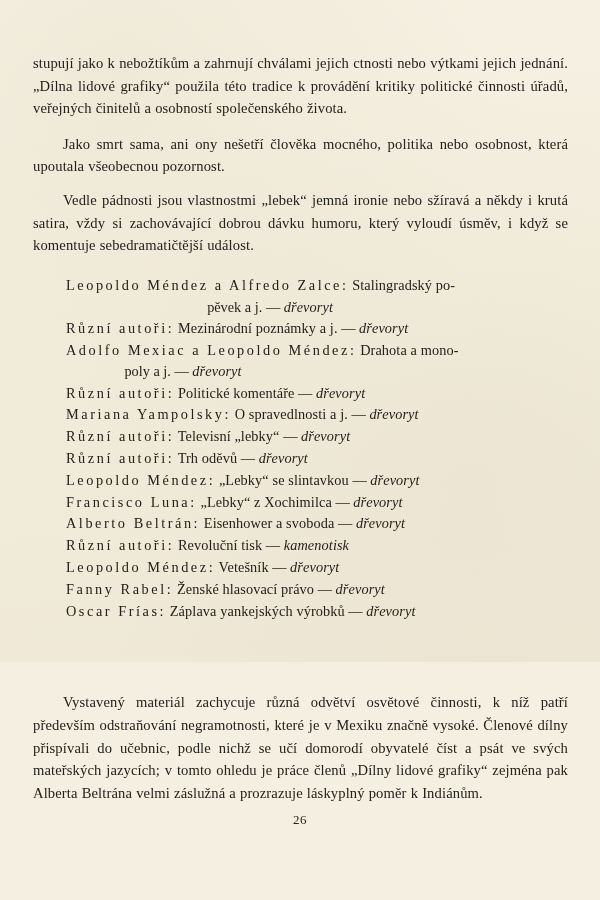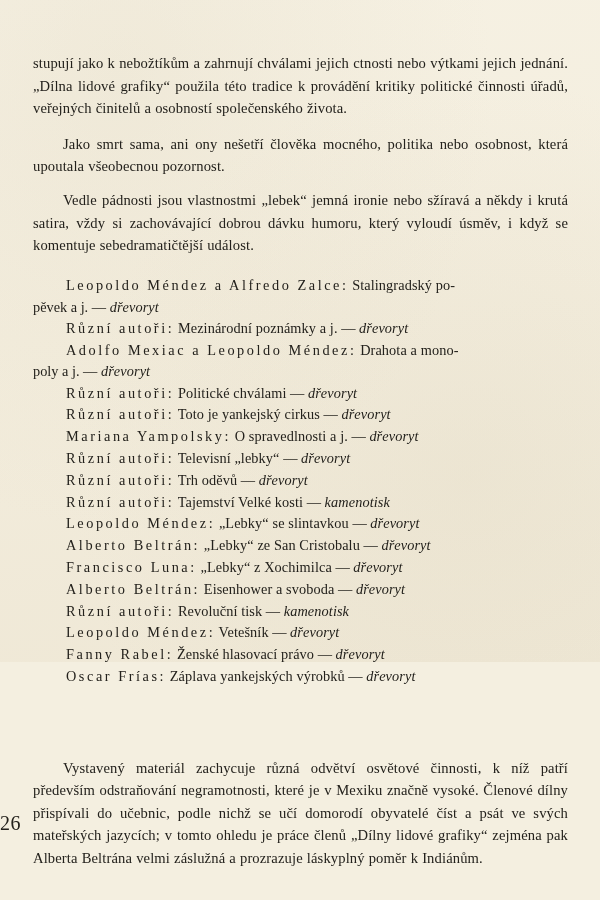--- a/index.html
+++ b/index.html
@@ -93,51 +93,49 @@
     line-height: 20px;
   }
   .gap-heading-top { height: 43px; }
   .gap-heading-bot { height: 26px; }
 
   .pagenum {
     position: absolute;
     left: 0;
     right: 0;
     top: 812px;
-    font-size: 20px;
+    text-align: center;
+    font-size: 13px;
     letter-spacing: 0.5px;
   }
 </style>
 </head>
 <body>
 
 <div class="page">
 
   <div class="textblock">
     <p class="body">stupují jako k nebožtíkům a zahrnují chválami jejich ctnosti nebo výtkami jejich jednání. „Dílna lidové grafiky“ použila této tradice k provádění kritiky politické činnosti úřadů, veřejných činitelů a osobností společenského života.</p>
     <div class="gap-1"></div>
     <p class="body indent">Jako smrt sama, ani ony nešetří člověka mocného, politika nebo osobnost, která upoutala všeobecnou pozornost.</p>
     <div class="gap-2"></div>
     <p class="body indent">Vedle pádnosti jsou vlastnostmi „lebek“ jemná ironie nebo sžíravá a někdy i krutá satira, vždy si zachovávající dobrou dávku humoru, který vyloudí úsměv, i když se komentuje sebedramatičtější událost.</p>
   </div>
 
   <div class="catalog" id="catalog-list">
       <div class="entry wrapped"><span class="num">267</span><span class="spaced">Leopoldo Méndez a Alfredo Zalce:</span> <span>Stalingradský po-</span></div>
-      <div class="contline" style="text-align: left; padding-left: 0px; width: 300px; margin-left: 0px;"><span>pěvek a j.</span><span class="em-sep"> — </span><span class="tech">dřevoryt</span></div>
+      <div class="contline" style="text-align: right; padding-left: 0px; width: 300px; margin-left: 0px;"><span>pěvek a j.</span><span class="em-sep"> — </span><span class="tech">dřevoryt</span></div>
       <div class="entry"><span class="num">268</span><span class="spaced">Různí autoři:</span> <span>Mezinárodní poznámky a j.</span><span class="em-sep"> — </span><span class="tech">dřevoryt</span></div>
       <div class="entry wrapped"><span class="num">269</span><span class="spaced">Adolfo Mexiac a Leopoldo Méndez:</span> <span>Drahota a mono-</span></div>
-      <div class="contline" style="padding-left: 0px; width: 300px; margin-left: 0px;"><span>poly a j.</span><span class="em-sep"> — </span><span class="tech">dřevoryt</span></div>
-      <div class="entry"><span class="num">270</span><span class="spaced">Různí autoři:</span> <span>Politické chválami</span><span class="em-sep"> — </span><span class="tech">dřevoryt</span></div>
-      <div class="entry"><span class="num">271</span><span class="spaced">Různí autoři:</span> <span>Toto je yankejský cirkus</span><span class="em-sep"> — </span><span class="tech">dřevoryt</span></div>
+      <div class="contline" style="text-align: center; padding-left: 0px; width: 300px; margin-left: 0px;"><span>poly a j.</span><span class="em-sep"> — </span><span class="tech">dřevoryt</span></div>
+      <div class="entry"><span class="num">270</span><span class="spaced">Různí autoři:</span> <span>Politické komentáře</span><span class="em-sep"> — </span><span class="tech">dřevoryt</span></div>
       <div class="entry"><span class="num">272</span><span class="spaced">Mariana Yampolsky:</span> <span>O spravedlnosti a j.</span><span class="em-sep"> — </span><span class="tech">dřevoryt</span></div>
       <div class="entry"><span class="num">273</span><span class="spaced">Různí  autoři:</span> <span>Televisní „lebky“</span><span class="em-sep"> — </span><span class="tech">dřevoryt</span></div>
       <div class="entry"><span class="num">274</span><span class="spaced">Různí autoři:</span> <span>Trh oděvů</span><span class="em-sep"> — </span><span class="tech">dřevoryt</span></div>
-      <div class="entry"><span class="num">275</span><span class="spaced">Různí autoři:</span> <span>Tajemství Velké kosti</span><span class="em-sep"> — </span><span class="tech">kamenotisk</span></div>
       <div class="entry"><span class="num">276</span><span class="spaced">Leopoldo Méndez:</span> <span>„Lebky“ se slintavkou</span><span class="em-sep"> — </span><span class="tech">dřevoryt</span></div>
-      <div class="entry"><span class="num">277</span><span class="spaced">Alberto Beltrán:</span> <span>„Lebky“ ze San Cristobalu</span><span class="em-sep"> — </span><span class="tech">dřevoryt</span></div>
       <div class="entry"><span class="num">278</span><span class="spaced">Francisco Luna:</span> <span>„Lebky“ z Xochimilca</span><span class="em-sep"> — </span><span class="tech">dřevoryt</span></div>
       <div class="entry"><span class="num">280</span><span class="spaced">Alberto Beltrán:</span> <span>Eisenhower a svoboda</span><span class="em-sep"> — </span><span class="tech">dřevoryt</span></div>
       <div class="entry"><span class="num">279</span><span class="spaced">Různí autoři:</span> <span>Revoluční tisk</span><span class="em-sep"> — </span><span class="tech">kamenotisk</span></div>
       <div class="entry"><span class="num">281</span><span class="spaced">Leopoldo Méndez:</span> <span>Vetešník</span><span class="em-sep"> — </span><span class="tech">dřevoryt</span></div>
       <div class="entry"><span class="num">282</span><span class="spaced">Fanny Rabel:</span> <span>Ženské hlasovací právo</span><span class="em-sep"> — </span><span class="tech">dřevoryt</span></div>
       <div class="entry"><span class="num">283</span><span class="spaced">Oscar Frías:</span> <span>Záplava yankejských výrobků</span><span class="em-sep"> — </span><span class="tech">dřevoryt</span></div>
     </div>
 
   <div class="gap-heading-top"></div>
   <div class="gap-heading-bot"></div>

